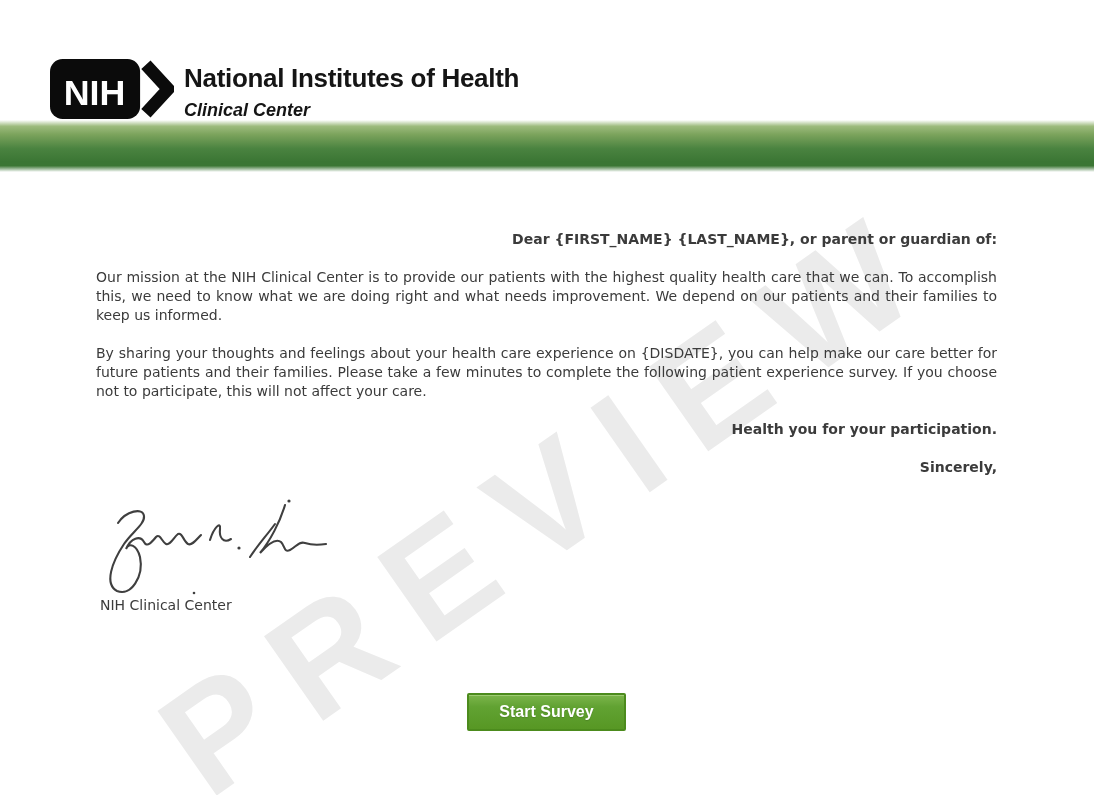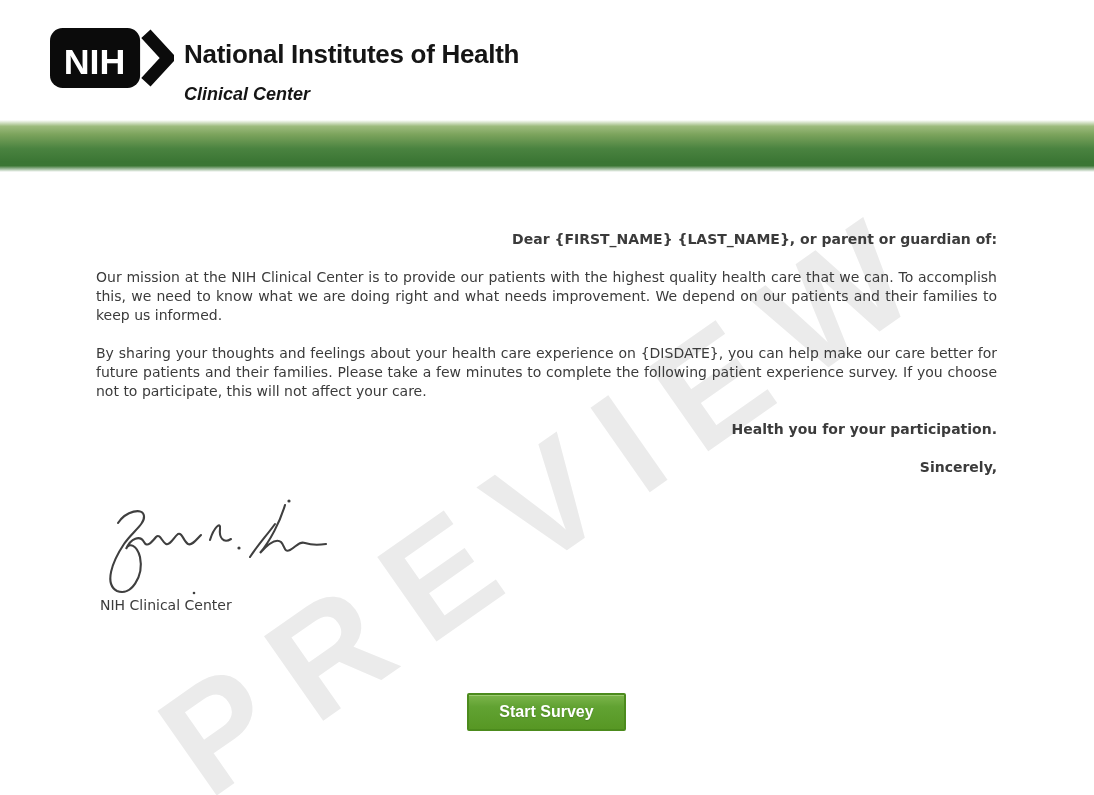--- a/index.html
+++ b/index.html
@@ -31,40 +31,40 @@
     z-index: 0;
     white-space: nowrap;
     user-select: none;
   }
 
   .fg { position: relative; z-index: 1; }
 
   
   .header {
     height: 120px;
-    padding: 27px 0 0 50px;
+    padding: 36px 0 0 50px;
     display: flex;
-    align-items: flex-start;
+    align-items: flex-end;
   }
   .logo-mark { width: 124px; height: 62px; display: block; }
   .logo-text { margin-left: 10px; margin-top: 13px; color: #151515; }
   .logo-title {
     font-family: "Liberation Sans", sans-serif;
     font-weight: bold;
     font-size: 26px;
     line-height: 28px;
     letter-spacing: -0.3px;
   }
   .logo-subtitle {
     font-family: "Liberation Sans", sans-serif;
     font-weight: bold;
     font-style: italic;
     font-size: 18px;
     line-height: 20px;
-    margin-top: 16px;
+    margin-top: 8px;
   }
 
   
   .banner {
     height: 52px;
     width: 100%;
     background: linear-gradient(180deg,
       #ffffff 0%,
       #9dbb7d 12%,
       #7ba35c 28%,

